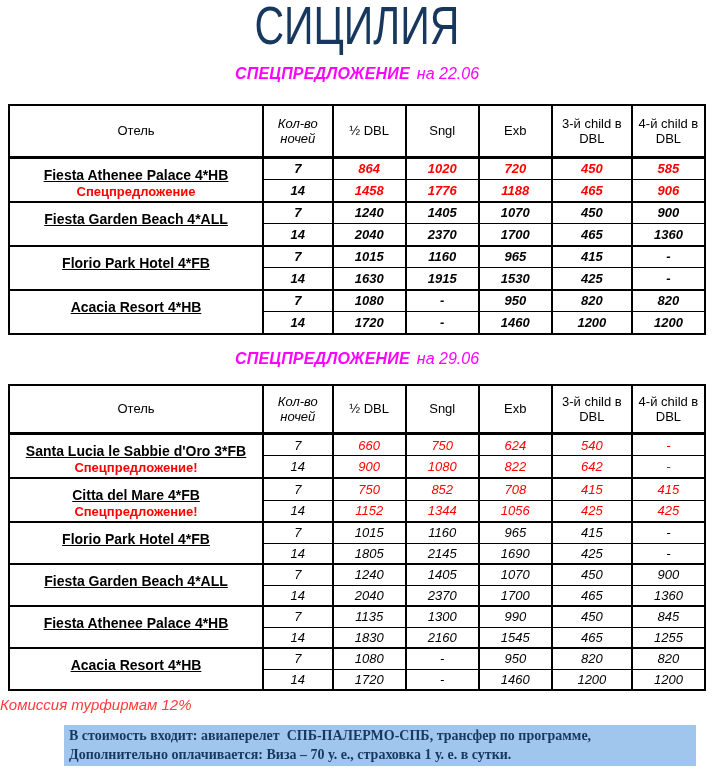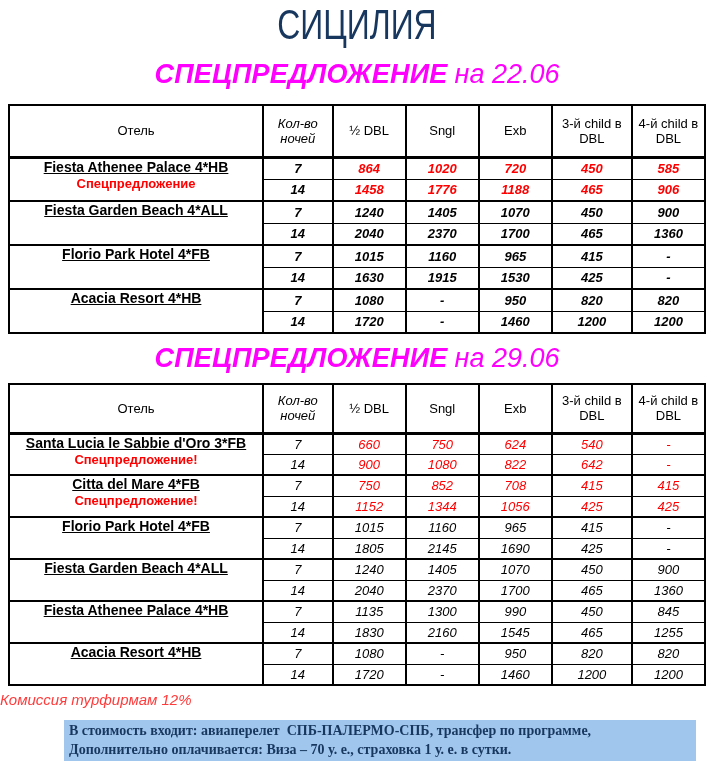--- a/index.html
+++ b/index.html
@@ -12,26 +12,26 @@
     --grid:#000000;
   }
   *{box-sizing:border-box;}
   html,body{margin:0;padding:0;}
   body{
     width:714px;height:782px;overflow:hidden;background:#ffffff;
     font-family:"Liberation Sans",sans-serif;color:#000;
   }
   .page-title{
     text-align:center;margin-top:2px;height:48px;line-height:46px;
-    color:var(--title-navy);font-size:42px;font-weight:normal;
+    color:var(--title-navy);font-size:54px;font-weight:normal;
   }
   .page-title .narrow{display:inline-block;transform:scaleX(0.76);transform-origin:center;}
   .offer-heading{
     text-align:center;font-style:italic;color:var(--heading-magenta);
-    font-size:27px;line-height:30px;margin-top:9px;
+    font-size:16px;line-height:30px;margin-top:9px;
   }
   .offer-heading .hb{font-weight:bold;letter-spacing:0.2px;}
   .offer-heading .hr{margin-left:7px;}
   table.price-table{
     width:698px;margin:0 0 0 8px;border-collapse:collapse;table-layout:fixed;
     border:2px solid var(--grid);
   }
   #offer-0{margin-top:15px;}
   #offer-1{margin-top:10px;}
   .price-table th,.price-table td{
@@ -40,21 +40,21 @@
   }
   .price-table thead th{
     font-size:13px;line-height:15px;font-weight:normal;border-bottom-width:3px;
   }
   .price-table thead th.col-nights-h{font-style:italic;}
   #offer-0 thead tr{height:52px;}
   #offer-1 thead tr{height:49px;}
   #offer-0 tbody tr{height:22px;}
   #offer-1 tbody tr{height:21px;}
   tr.group-start td{border-top-width:2px;}
-  td.hotel-cell{vertical-align:top;padding-top:0;}
+  td.hotel-cell{vertical-align:top;padding-top:8px;}
   .hotel-name{
     font-weight:bold;text-decoration:underline;font-size:14px;line-height:17px;white-space:nowrap;
   }
   .hotel-special{
     color:var(--price-red);font-weight:bold;font-size:13px;line-height:16px;
   }
   td.nights,td.val{font-style:italic;font-size:13px;}
   #offer-0 td.nights,#offer-0 td.val{font-weight:bold;}
   tr.highlight td.val{color:var(--price-red);}
   .commission-note{

